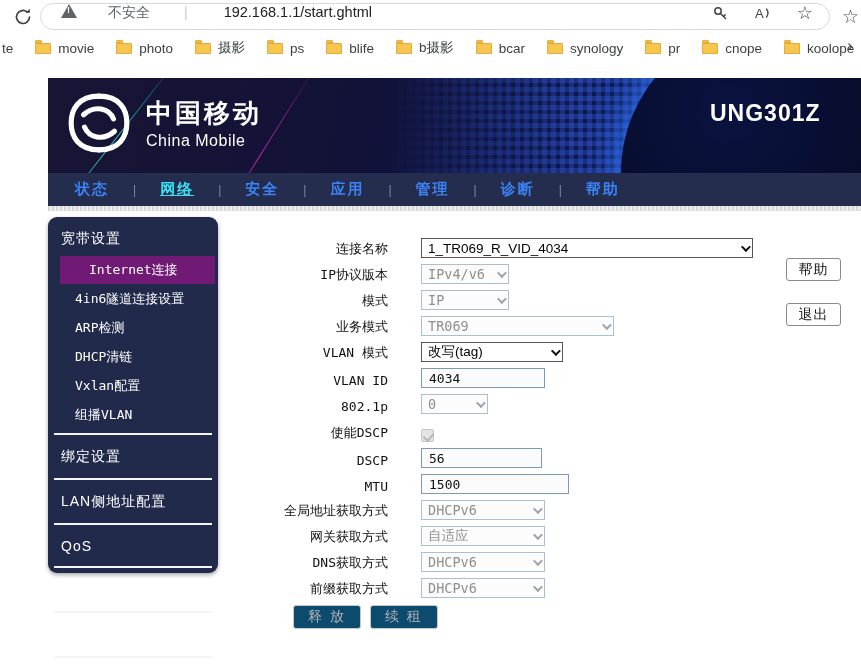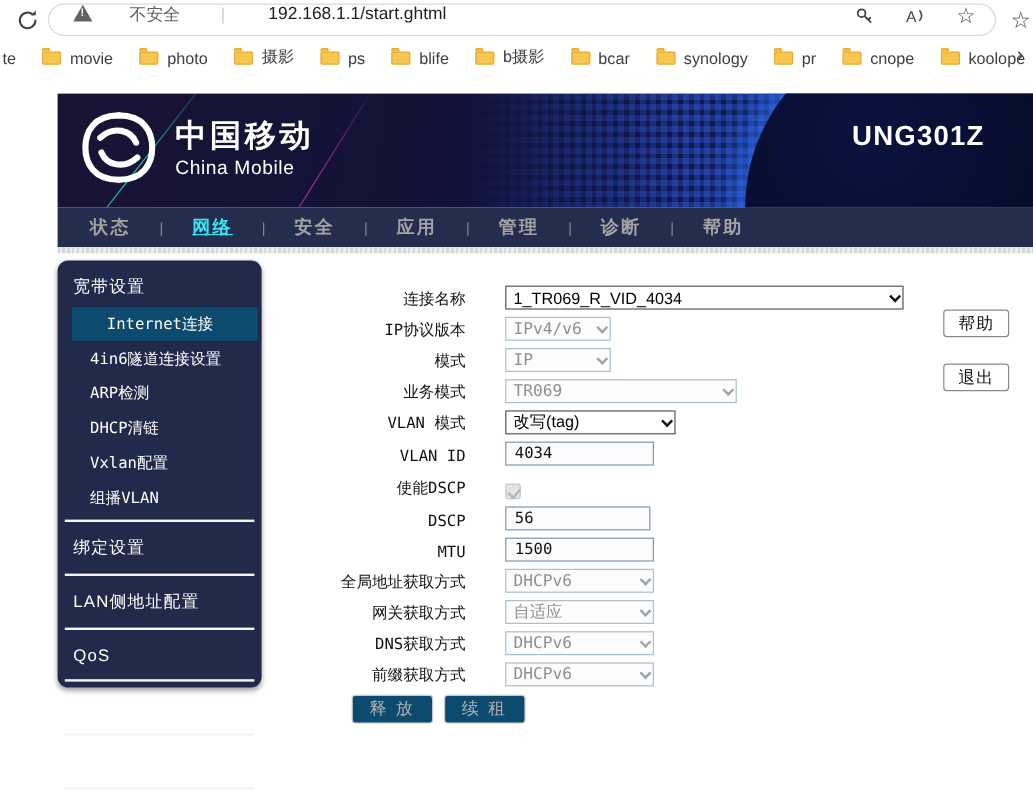--- a/index.html
+++ b/index.html
@@ -52,34 +52,34 @@
   .line-teal { left:60px; top:-40px; transform:rotate(38deg); background:linear-gradient(#0000,#2ad0c0,#0000); }
   .line-mag  { left:210px; top:-30px; transform:rotate(32deg); background:linear-gradient(#0000,#b02aa0,#0000); }
   #logo-block { position:absolute; left:18px; top:12px; display:flex; align-items:center; gap:14px; }
   #brand-text .cn { color:#fff; font-size:26px; font-weight:bold; letter-spacing:3px; }
   #brand-text .en { color:#fff; font-size:16px; letter-spacing:.5px; margin-top:1px; }
   #model-name { position:absolute; left:662px; top:22px; color:#fff; font-size:23px;
     font-weight:bold; letter-spacing:1px; }
 
   #main-nav { position:absolute; left:48px; top:173px; width:813px; height:33px; background:#242d4e;
     display:flex; align-items:center; padding-left:27px; }
-  .nav-item { color:#a3a3a3; font-size:15px; font-weight:bold; letter-spacing:2px; cursor:pointer; }
+  .nav-item { color:#3b82f6; font-size:15px; font-weight:bold; letter-spacing:2px; cursor:pointer; }
   .nav-item.active { color:#3be0f2;text-decoration:underline; }
   .nav-sep { color:#7d87a8; margin:0 24px; font-size:12px; }
   #nav-shadow { position:absolute; left:48px; top:206px; width:813px; height:5px;
     background:repeating-linear-gradient(90deg,#d7d7d7 0 2px,#efefef 2px 4px); }
 
   
   #sidebar { position:absolute; left:48px; top:217px; width:170px; height:356px;
     background:#222a4b; border-radius:9px; color:#fff; padding-top:4px;
     box-shadow:0 2px 4px rgba(0,0,0,.35); }
   .sb-header { font-size:14px; padding:9px 0 8px 13px; letter-spacing:1px; cursor:pointer; }
   .sb-sub { list-style:none; margin:0 3px 4px 12px; font-family:"DejaVu Sans Mono", monospace; font-size:13px; }
   .sb-sub li { padding:5px 0 5px 15px; margin-bottom:1px; cursor:pointer; letter-spacing:0; }
-  .sb-sub li.selected { background:#0c4a6e;padding-left:29px; }
+  .sb-sub li.selected { background:#701a75;padding-left:29px; }
   .sb-div { border-top:2px solid #f5f5f5; margin:4px 6px; }
 
   
   #form-area { position:absolute; left:258px; top:238px; width:500px; }
   .frow { display:flex; align-items:flex-end; height:20px; margin-bottom:6px;gap:28px; }
   .flabel { width:130px; text-align:right; margin-right:5px; color:#111;
     font-family:"DejaVu Sans Mono", monospace; font-size:13px; white-space:nowrap; }
   .ctl { height:20px; display:flex; align-items:center; }
   .sel { border:1px solid #555; background:#fff; padding:0 4px 0 6px;
     display:flex; align-items:center; justify-content:space-between;
@@ -282,31 +282,38 @@
     <span class="flabel">VLAN 模式</span>
     <div class="ctl sel" style="width:142px">
       <span>改写(tag)</span>
         <span class="arr"></span>
     </div>
   </div>
   <div class="frow">
     <span class="flabel">VLAN ID</span>
     <input class="tinput" style="width: 124px;" value="4034">
   </div>
+  <div class="frow">
+    <span class="flabel">802.1p</span>
+    <div class="ctl sel disabled" style="width:67px">
+      <span>0</span>
+        <span class="arr"></span>
+    </div>
+  </div>
   <div class="frow" style="height:22px">
     <span class="flabel">使能DSCP</span>
     <span class="checkbox"></span>
   </div>
   <div class="frow">
     <span class="flabel">DSCP</span>
     <input class="tinput" style="width: 121px;" value="56">
   </div>
   <div class="frow">
     <span class="flabel">MTU</span>
-    <input class="tinput" style="width: 124px;" value="1500">
+    <input class="tinput" style="width: 148px;" value="1500">
   </div>
   <div class="frow" style="margin-top:3px">
     <span class="flabel">全局地址获取方式</span>
     <div class="ctl sel disabled" style="width:124px">
       <span>DHCPv6</span>
         <span class="arr"></span>
     </div>
   </div>
   <div class="frow">
     <span class="flabel">网关获取方式</span>

